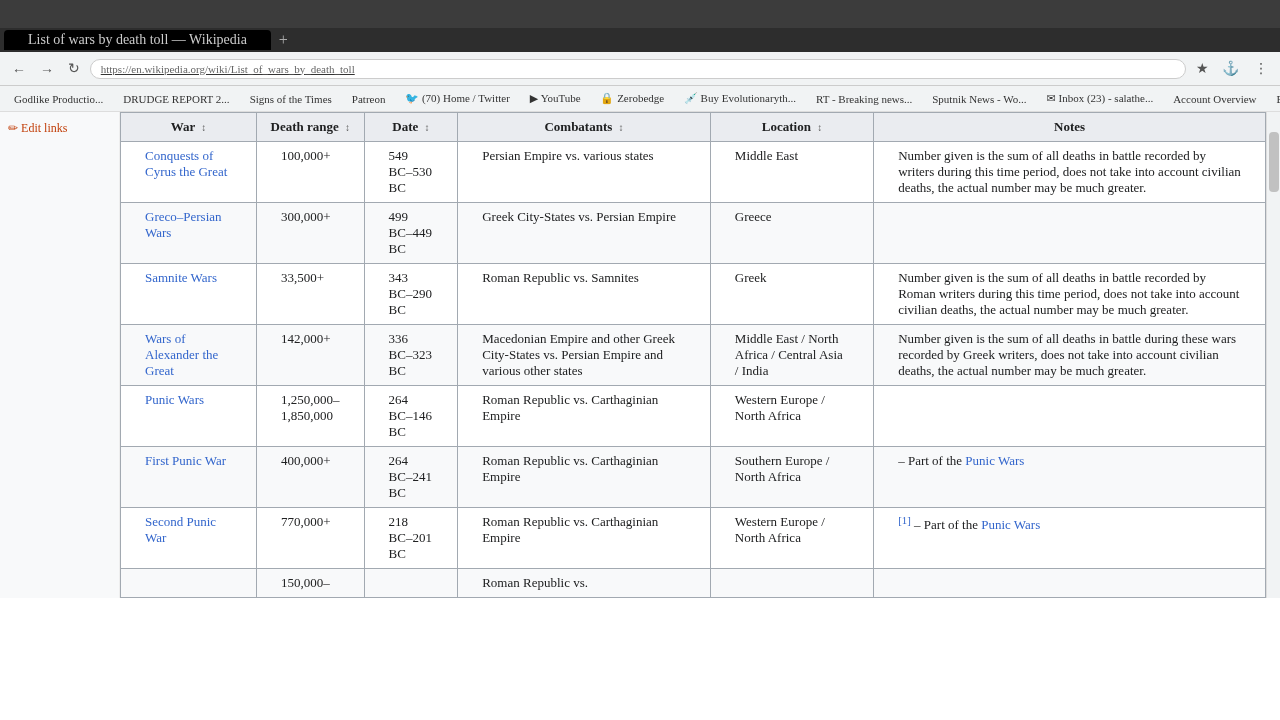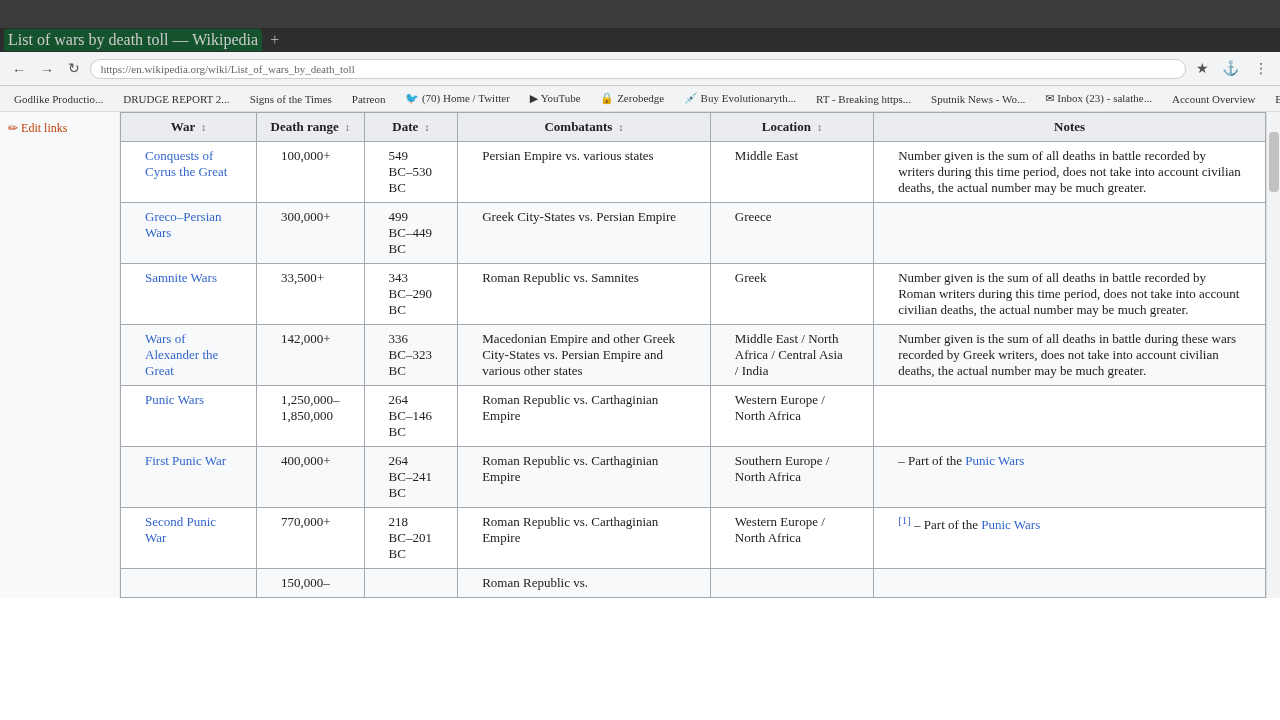--- a/index.html
+++ b/index.html
@@ -43,20 +43,21 @@
       flex: 1;
       background: #fff;
       border: 1px solid #ccc;
       border-radius: 12px;
       padding: 3px 10px;
       font-size: 12px;
       color: #333;
       display: flex;
       align-items: flex-start;
       gap: 6px;
+      text-decoration: underline;
     }
     .bookmarks-bar {
       background: #f1f3f4;
       height: 26px;
       display: flex;
       align-items: center;
       padding: 0 8px;
       gap: 8px;
       font-size: 11px;
       color: #333;
@@ -146,21 +147,21 @@
       top: 20px;
       left: 2px;
     }
   </style>
 </head>
 <body>
 
 <div class="browser-chrome"></div>
 
 <div class="browser-tabs">
-  <span style="color:#ccc;font-size:16px;padding:2px 4px;background:#14532d;border-radius:4px 4px 0 0;">List of wars by death toll — Wikipedia</span>
+  <span style="color:#ccc;font-size:14px;padding:2px 24px;background:#000000;border-radius:4px 4px 0 0;">List of wars by death toll — Wikipedia</span>
   <span style="color:#aaa;font-size:16px;margin-left:6px;cursor:pointer;">+</span>
 </div>
 
 <div class="browser-toolbar">
   <span class="toolbar-btn">←</span>
   <span class="toolbar-btn">→</span>
   <span class="toolbar-btn">↻</span>
   <div class="address-bar">
     <span style="color:#666;font-size:11px;">https://en.wikipedia.org/wiki/List_of_wars_by_death_toll</span>
   </div>
@@ -171,21 +172,21 @@
 
 <div class="bookmarks-bar">
   <span class="bookmark-item">Godlike Productio...</span>
   <span class="bookmark-item">DRUDGE REPORT 2...</span>
   <span class="bookmark-item">Signs of the Times</span>
   <span class="bookmark-item">Patreon</span>
   <span class="bookmark-item">🐦 (70) Home / Twitter</span>
   <span class="bookmark-item">▶ YouTube</span>
   <span class="bookmark-item">🔒 Zerobedge</span>
   <span class="bookmark-item">💉 Buy Evolutionaryth...</span>
-  <span class="bookmark-item">RT - Breaking https...</span>
+  <span class="bookmark-item">RT - Breaking news...</span>
   <span class="bookmark-item">Sputnik News - Wo...</span>
   <span class="bookmark-item">✉ Inbox (23) - salathe...</span>
   <span class="bookmark-item">Account Overview</span>
   <span class="bookmark-item">Brighteon</span>
 
 </div>
 
 <div class="page-content">
 
   <div class="sidebar">

